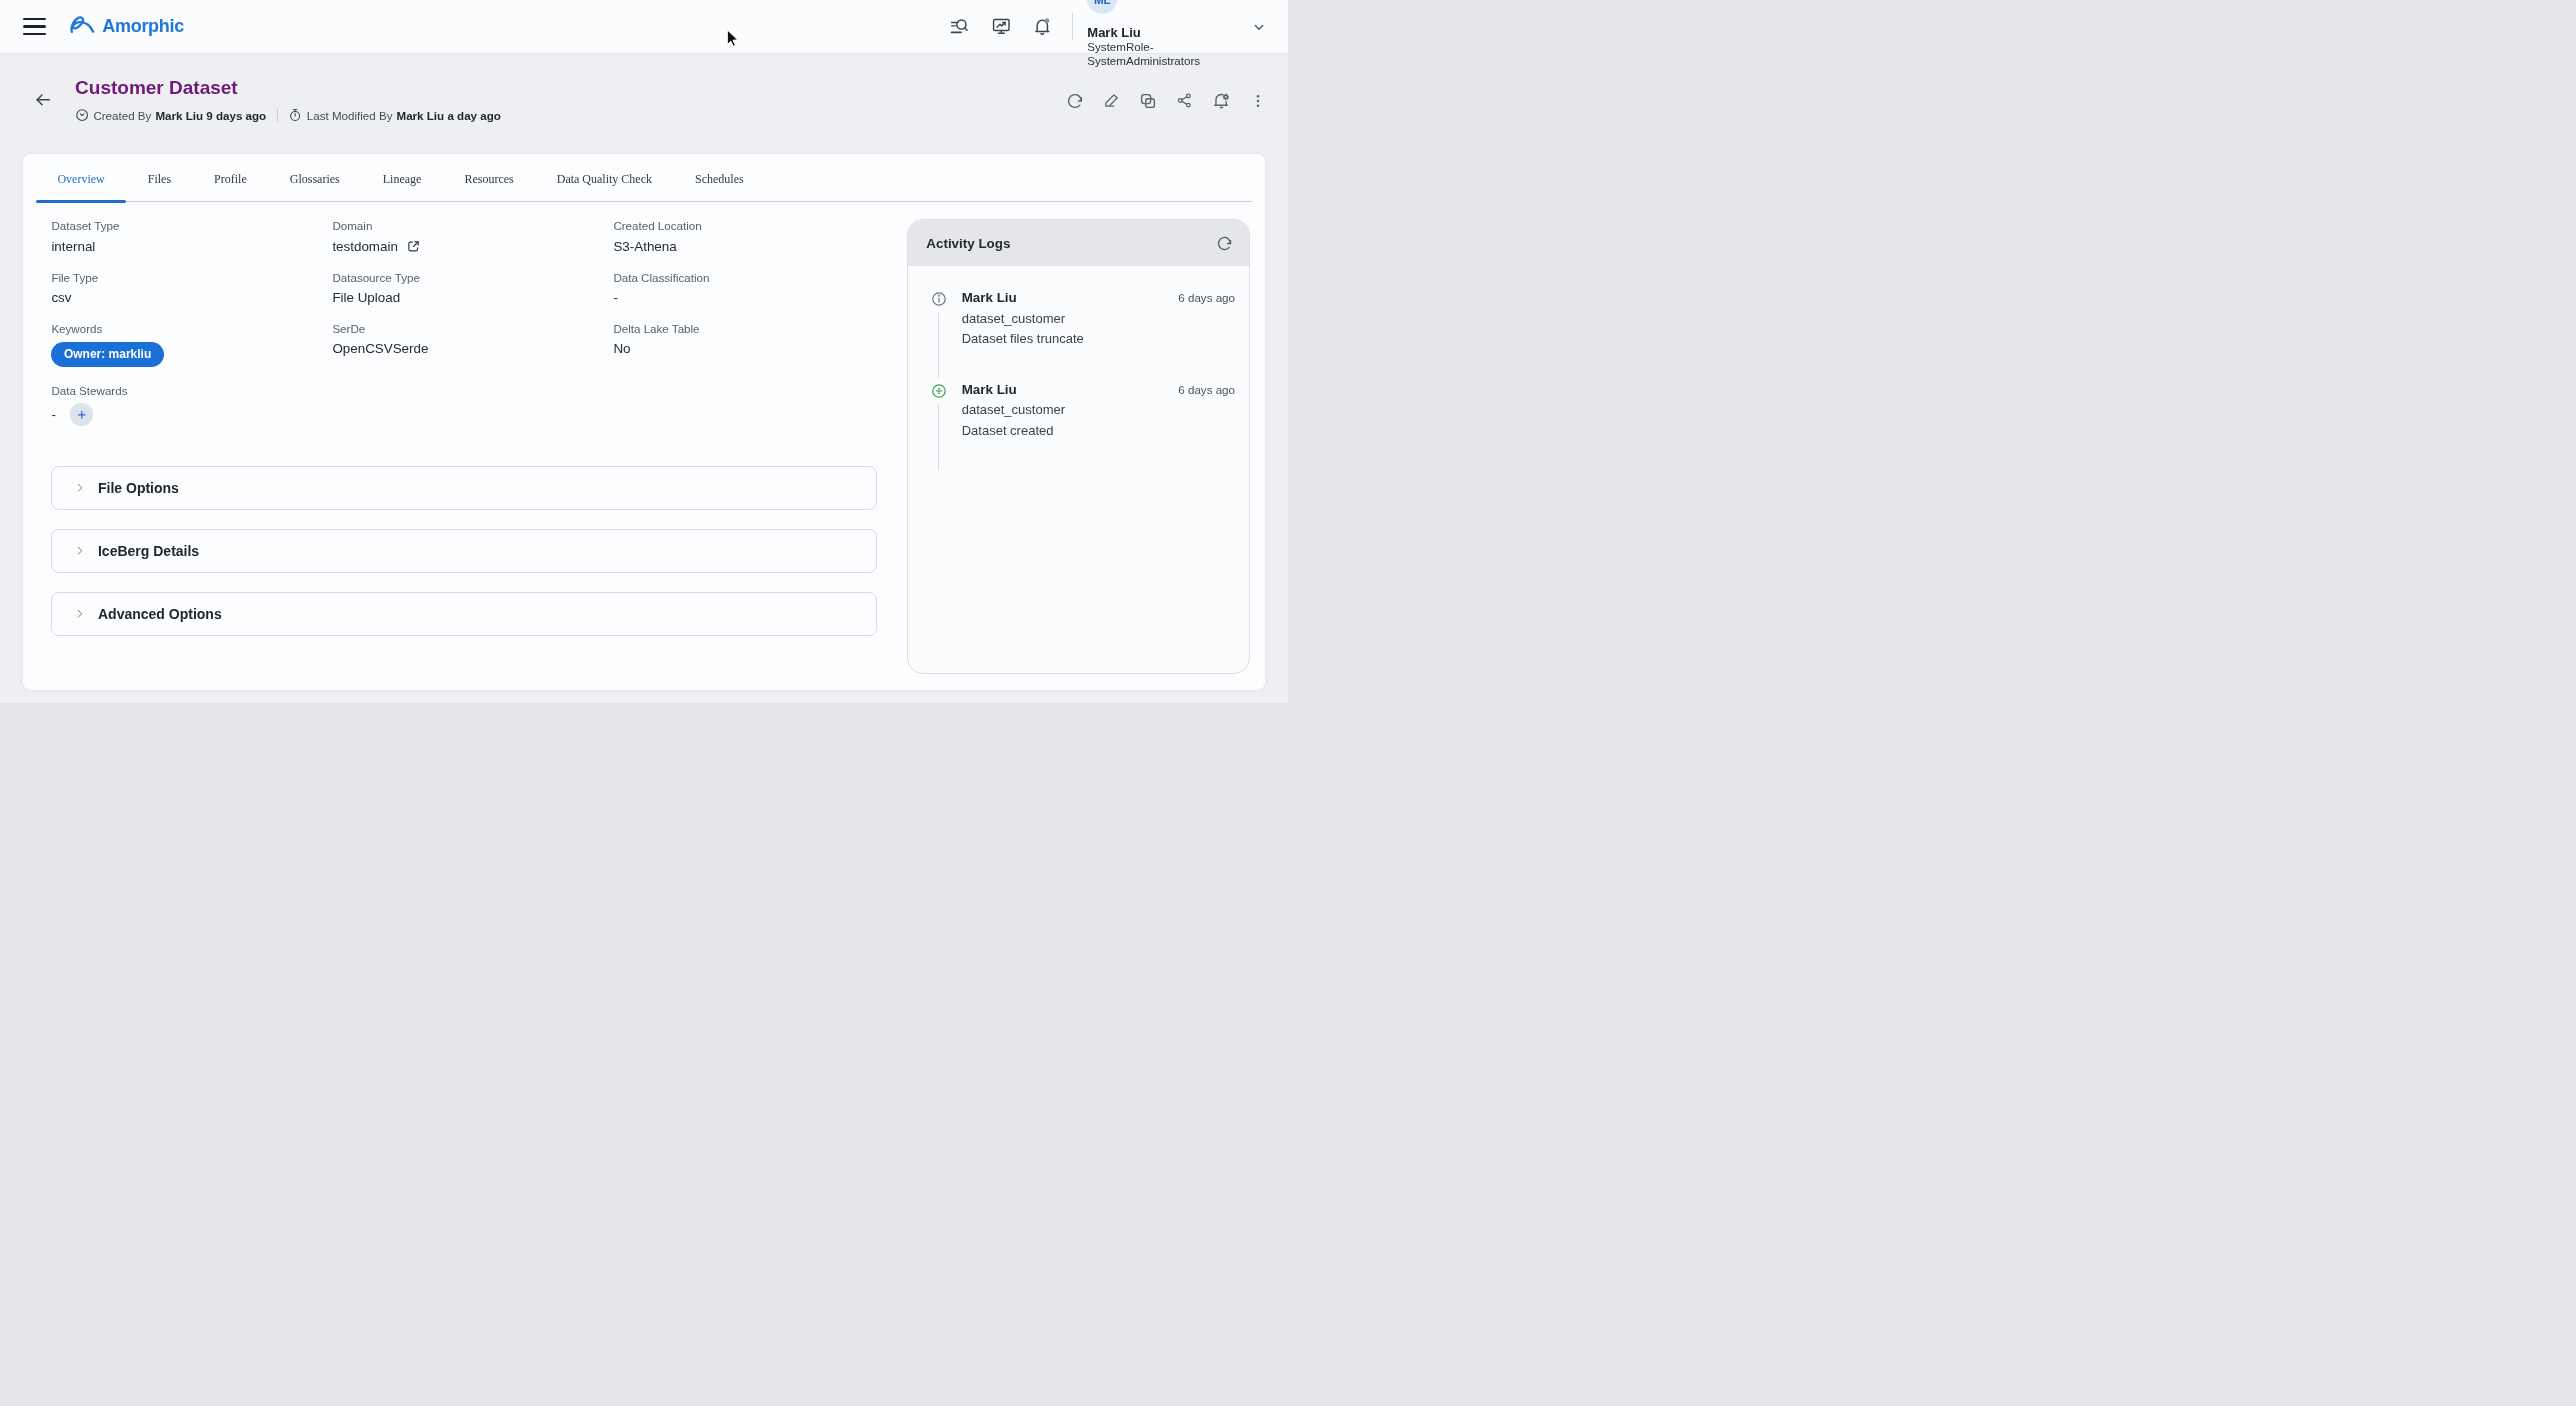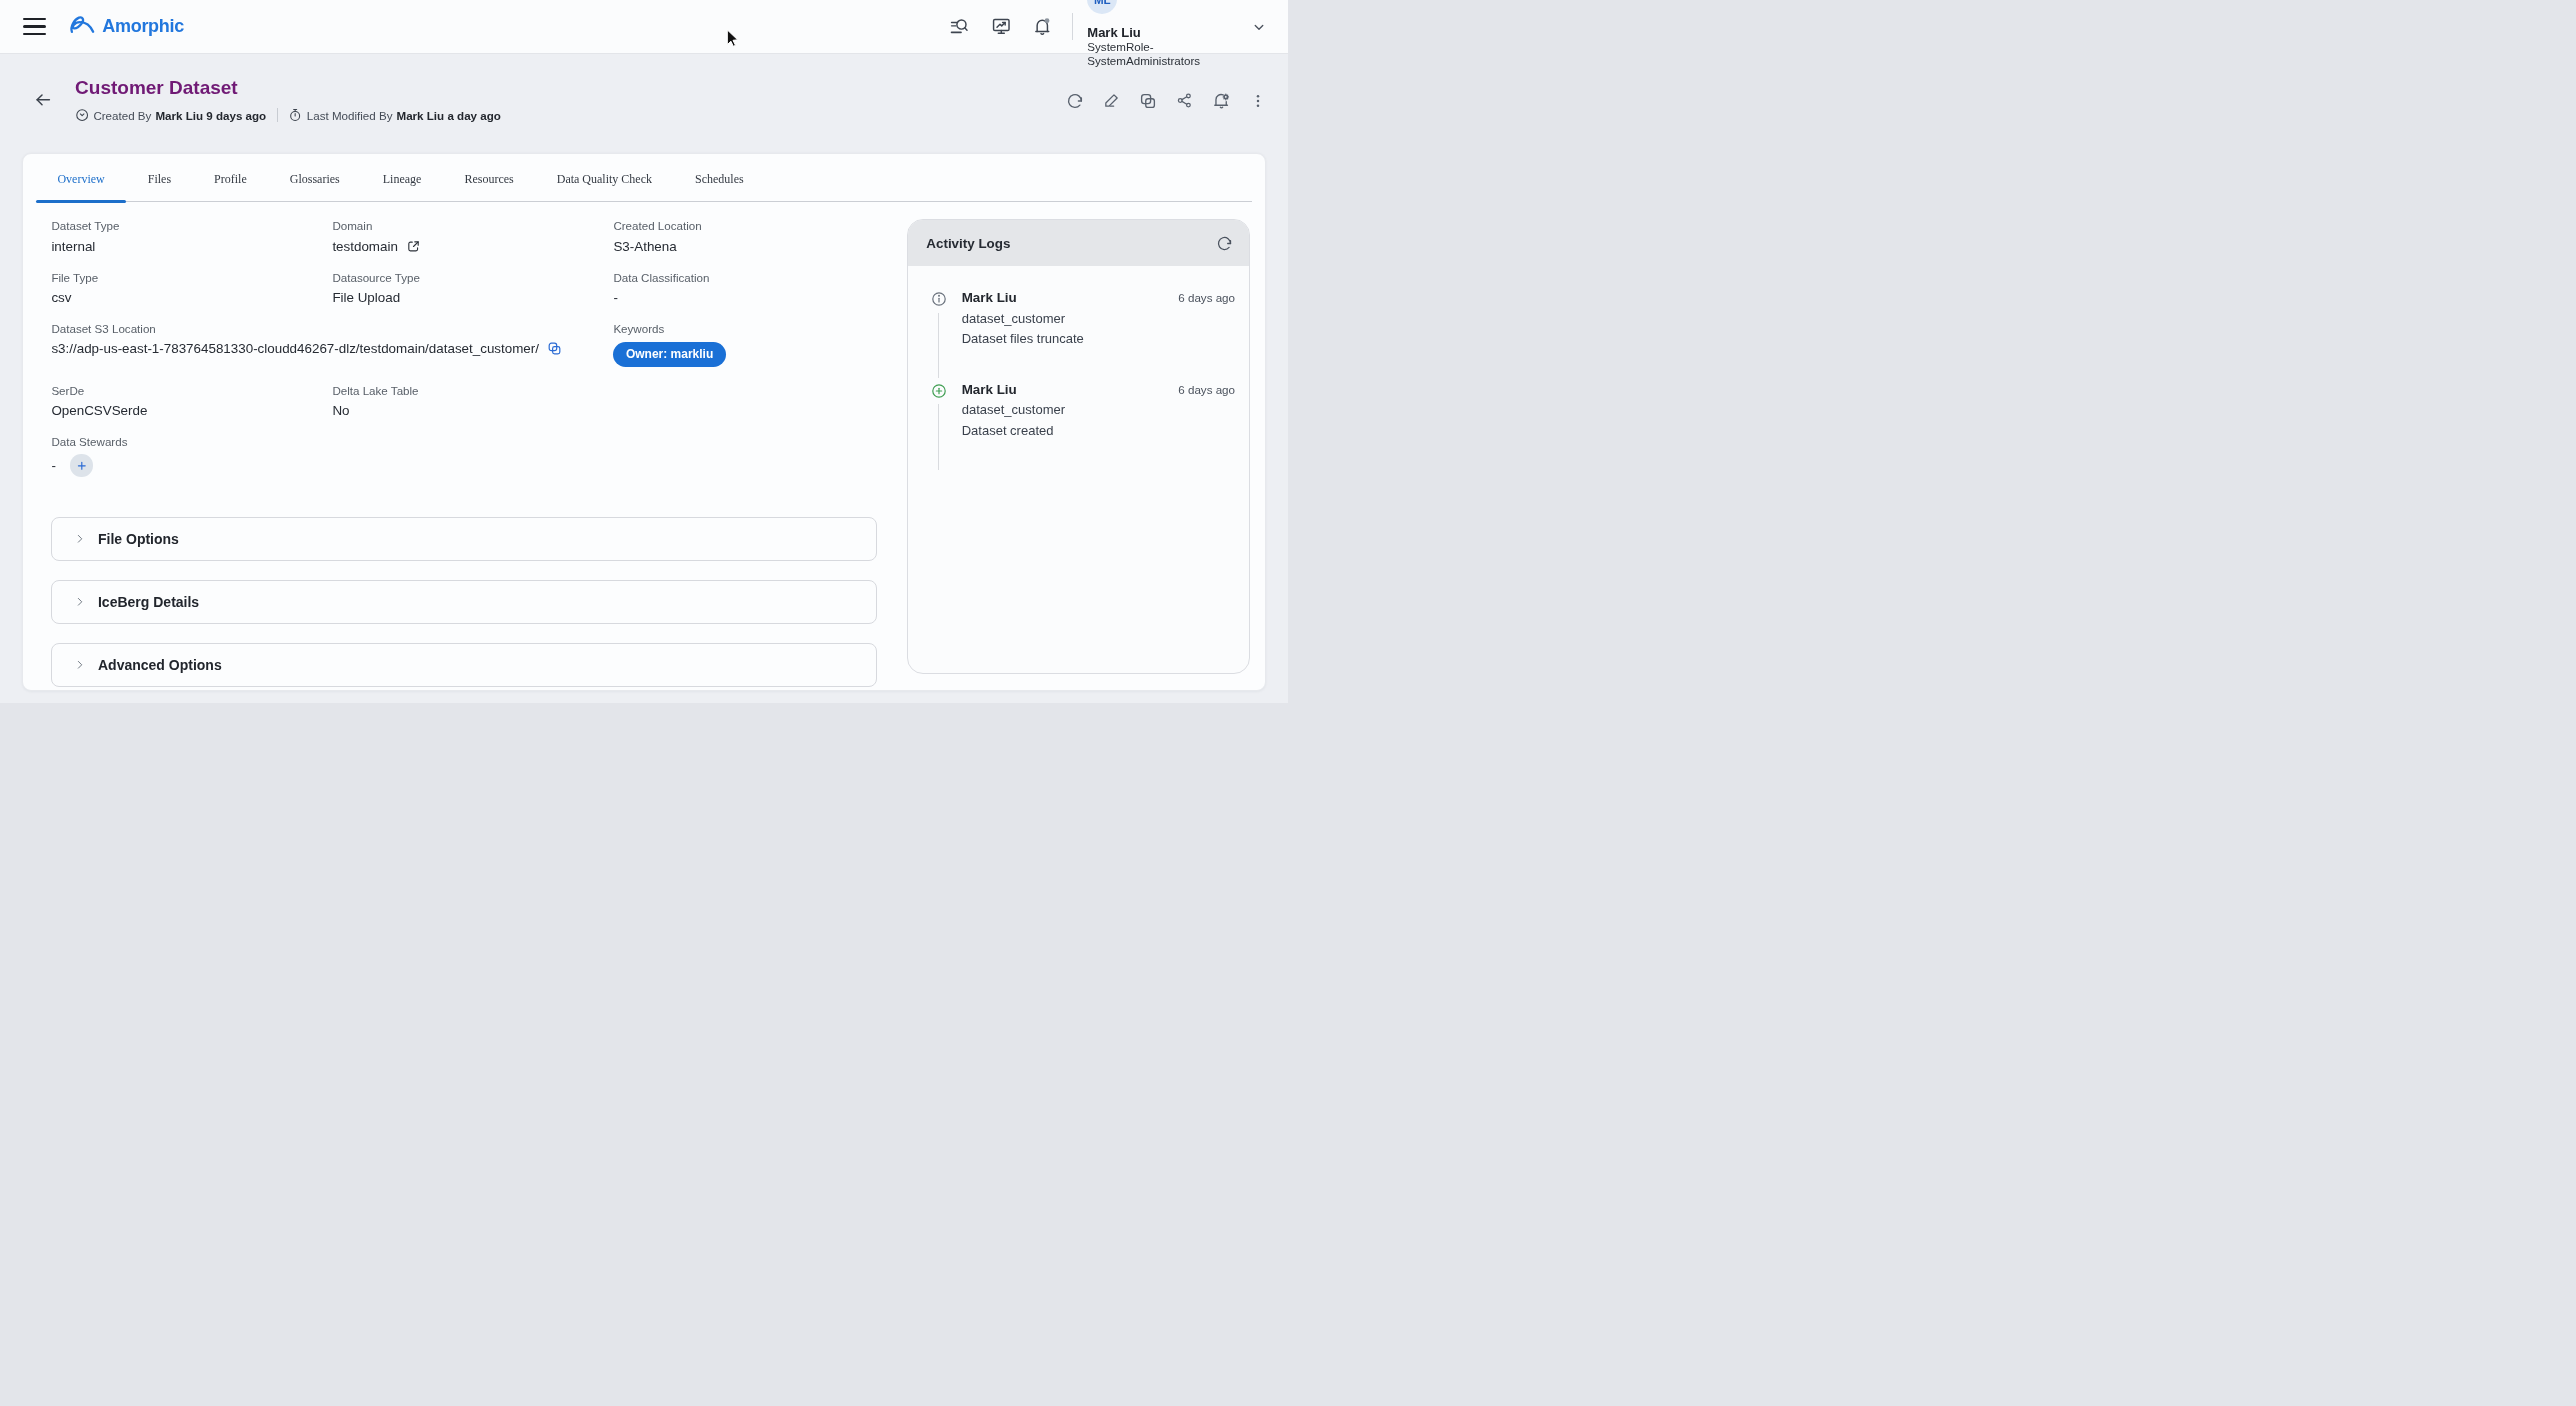--- a/index.html
+++ b/index.html
@@ -316,32 +316,20 @@
           </div>
           <div class="field">
             <div class="field-label">Datasource Type</div>
             <div class="field-value">File Upload</div>
           </div>
           <div class="field">
             <div class="field-label">Data Classification</div>
             <div class="field-value">-</div>
           </div>
 
-          <div class="field span2">
-            <div class="field-label">Dataset S3 Location</div>
-            <div class="field-value">
-              <span>s3://adp-us-east-1-783764581330-cloudd46267-dlz/testdomain/dataset_customer/</span>
-              <button class="copy-btn">
-                <svg width="15" height="15" viewBox="0 0 24 24" fill="none" stroke="currentColor" stroke-width="1.9" stroke-linejoin="round">
-                  <rect x="3.5" y="3.5" width="12" height="12" rx="3.5"></rect>
-                    <rect x="9" y="9" width="11.5" height="11.5" rx="3"></rect>
-                </svg>
-              </button>
-            </div>
-          </div>
           <div class="field">
             <div class="field-label">Keywords</div>
             <span class="pill">Owner: markliu</span>
           </div>
 
           <div class="field">
             <div class="field-label">SerDe</div>
             <div class="field-value">OpenCSVSerde</div>
           </div>
           <div class="field">

